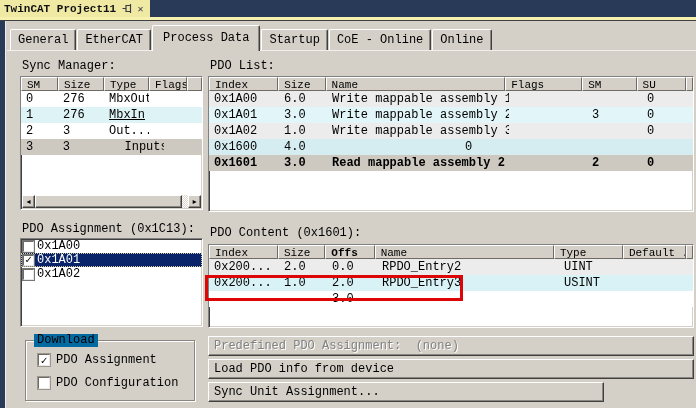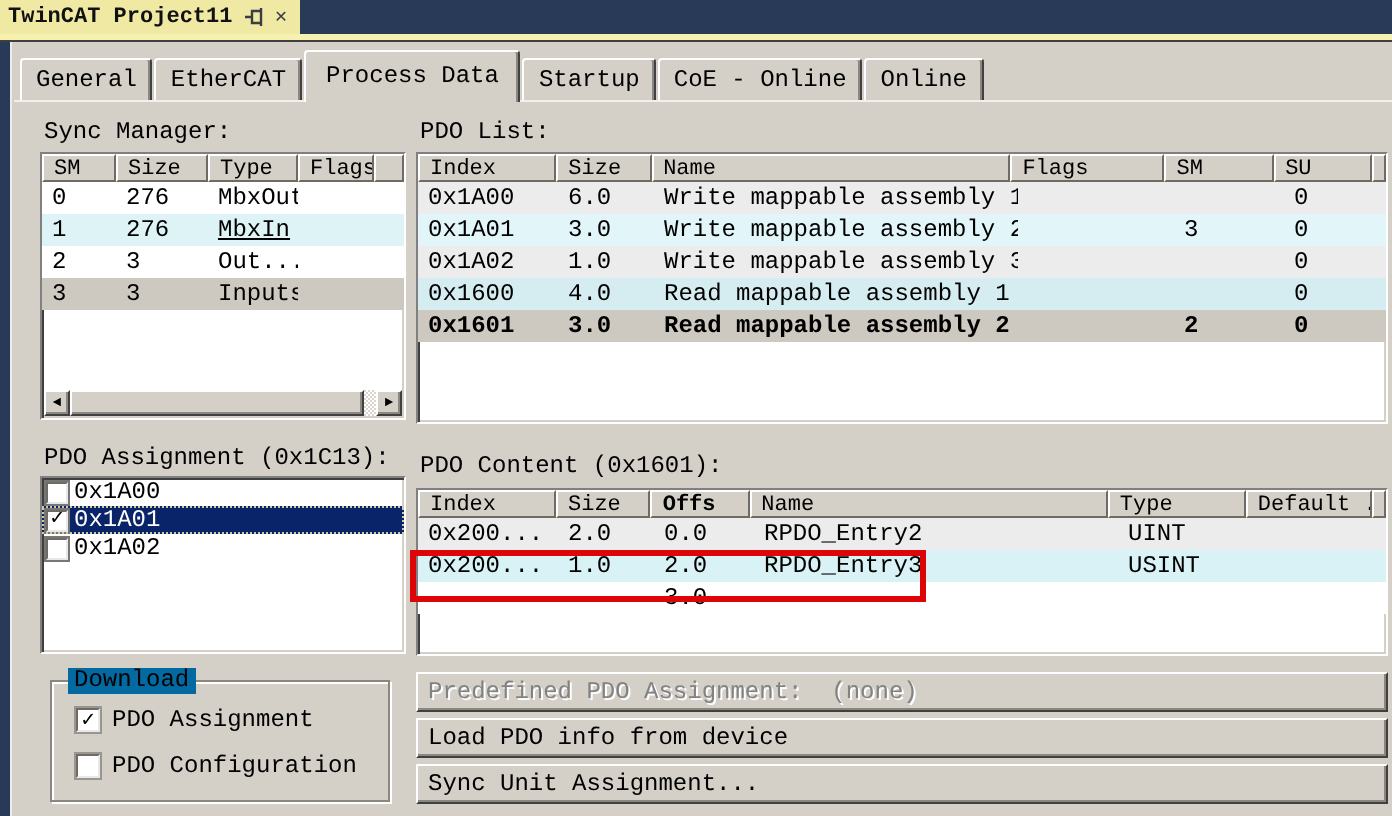--- a/index.html
+++ b/index.html
@@ -130,21 +130,21 @@
     </div>
     <div class="trow" style="background: rgb(255, 255, 255);">
       <div class="tcell" style="width: 37px;">2</div>
       <div class="tcell" style="width: 46px;">3</div>
       <div class="tcell" style="width: 45px;">Out...</div>
       <div class="tcell" style="width: 38px;"></div>
     </div>
     <div class="trow" style="background: rgb(205, 201, 193);">
       <div class="tcell" style="width: 37px;">3</div>
       <div class="tcell" style="width: 46px;">3</div>
-      <div class="tcell" style="width: 45px;">Inputs</div>
+      <div class="tcell" style="width: 45px; margin-left: 16px;">Inputs</div>
       <div class="tcell" style="width: 38px;"></div>
     </div>
     <div class="hscroll">
     <div class="sbtn">◄</div>
     <div class="sthumb"></div>
     <div class="strack"></div>
     <div class="sbtn">►</div>
   </div>
   </div>
 
@@ -178,21 +178,20 @@
       <div class="tcell" style="width: 70px;">0x1A02</div>
       <div class="tcell" style="width: 48px;">1.0</div>
       <div class="tcell" style="width: 182px;">Write mappable assembly 3</div>
       <div class="tcell" style="width: 78px;"></div>
       <div class="tcell" style="width: 55px;"></div>
       <div class="tcell" style="width: 50px;">0</div>
     </div>
     <div class="trow" style="background: rgb(213, 237, 240);">
       <div class="tcell" style="width: 70px;">0x1600</div>
       <div class="tcell" style="width: 48px;">4.0</div>
-      <div class="tcell" style="width: 182px;">Read mappable assembly 1</div>
       <div class="tcell" style="width: 78px;"></div>
       <div class="tcell" style="width: 55px;"></div>
       <div class="tcell" style="width: 50px;">0</div>
     </div>
     <div class="trow" style="background: rgb(205, 201, 193); font-weight: bold;">
       <div class="tcell" style="width: 70px;">0x1601</div>
       <div class="tcell" style="width: 48px;">3.0</div>
       <div class="tcell" style="width: 182px;">Read mappable assembly 2</div>
       <div class="tcell" style="width: 78px;"></div>
       <div class="tcell" style="width: 55px;">2</div>
@@ -264,14 +263,14 @@
       <div class="opt">
         <div class="cb"></div>
         <div>PDO Configuration</div>
       </div>
     </div>
 </div>
 
 <div id="side-buttons">
     <div class="btn3d disabled" style="left: 208px; width: 486px; height: 20px; top: 336px;">Predefined PDO Assignment:  (none)</div>
     <div class="btn3d" style="left: 208px; width: 486px; height: 20px; top: 359px;">Load PDO info from device</div>
-    <div class="btn3d" style="left: 208px; width: 486px; height: 20px; top: 382px;">Sync Unit Assignment...</div>
+    <div class="btn3d" style="left: 208px; width: 396px; height: 20px; top: 382px;">Sync Unit Assignment...</div>
   </div>
 
 </body></html>

